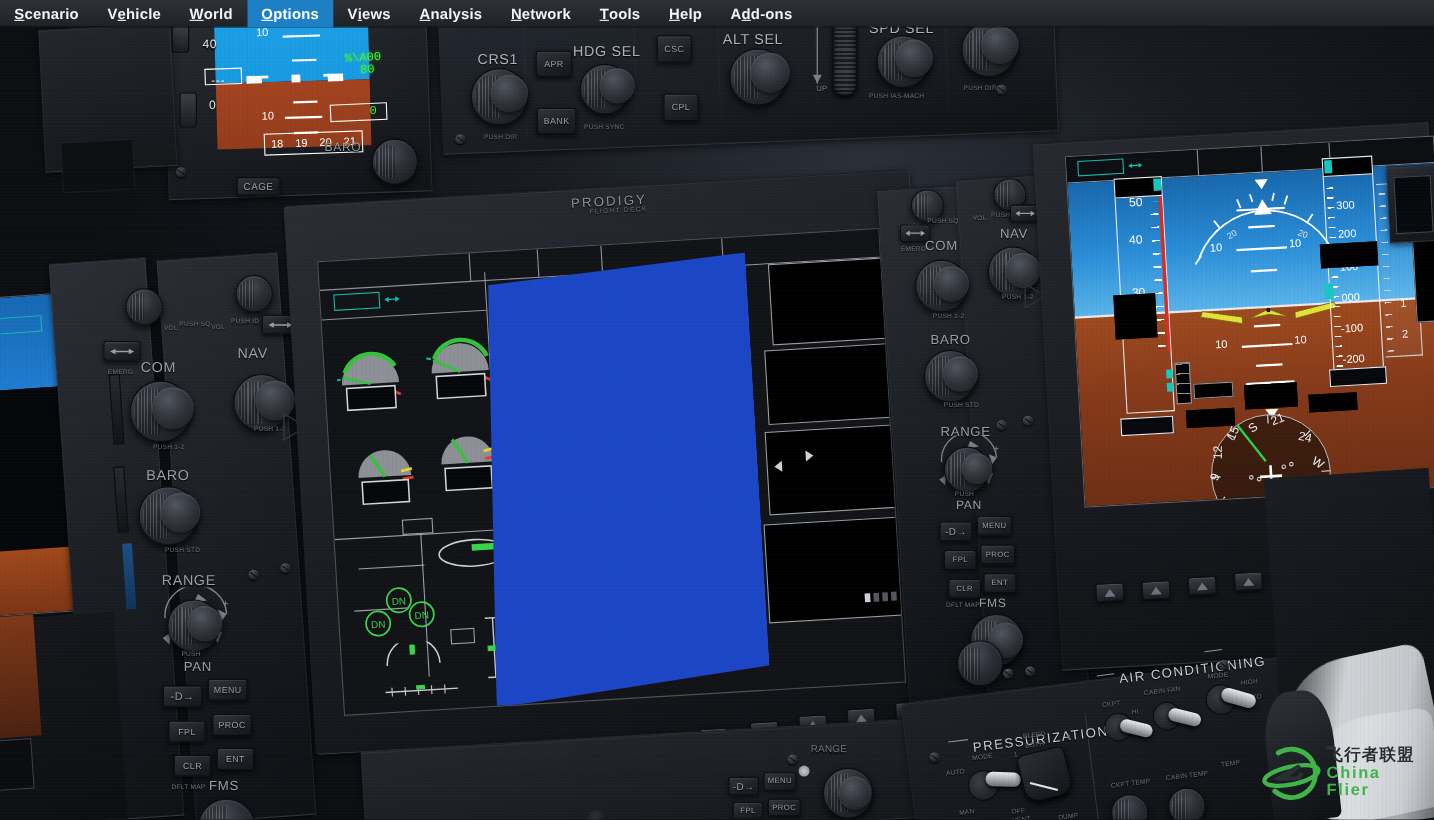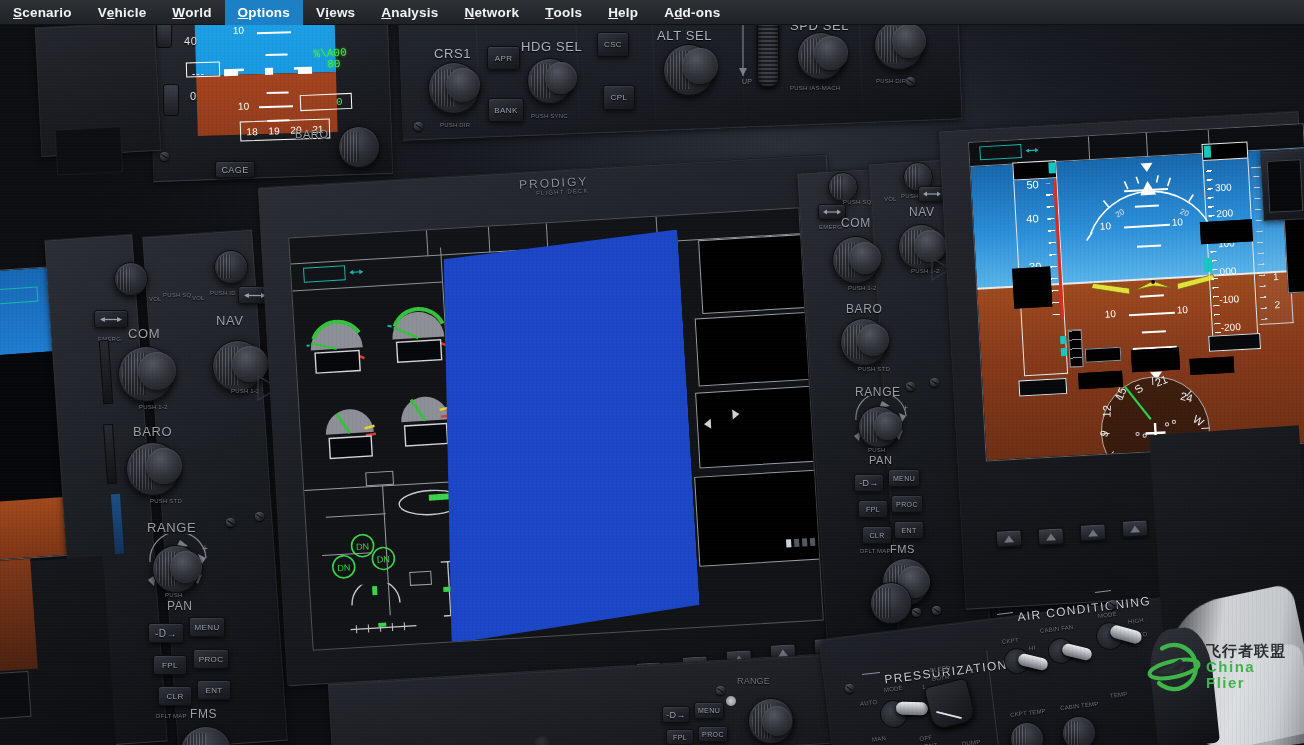--- a/index.html
+++ b/index.html
@@ -135,21 +135,21 @@
              background: linear-gradient(to bottom,#a4431f,#8d3a1a); }
 
   .pitch-line { position:absolute; background:#fff; height:2px; }
   .pitch-num { position:absolute; color:#fff; font-size:10px; font-family:"Liberation Sans",sans-serif; }
 
   
   #pfd-right { left: 968px; top: 142px; width: 336px; height: 320px;
                transform: rotate(-3.2deg); transform-origin: left top; }
 
   
-  #watermark { position:absolute; left:1146px; top:636px; width:150px; height:62px;
+  #watermark { position:absolute; left:1146px; top:672px; width:150px; height:62px;
                display:flex; align-items:center; gap:4px; z-index:50; }
   #wm-logo { width:56px; height:56px; position:relative; }
   #wm-text { display:flex; flex-direction:column; line-height:1.05; }
   #wm-cn { color:#2b2f33; font-size:15px; font-weight:bold; letter-spacing:1px;
            text-shadow: 0 0 1px rgba(255,255,255,.25); }
   #wm-en { color:#3fb449; font-size:15px; font-weight:bold; letter-spacing:1.5px; }
 
   .seat-gradient {
     position:absolute;
     background: linear-gradient(110deg, rgba(236,238,240,0) 0%, rgba(224,227,230,0.92) 38%, rgba(206,210,214,0.95) 70%, rgba(150,155,160,0.6) 100%);

